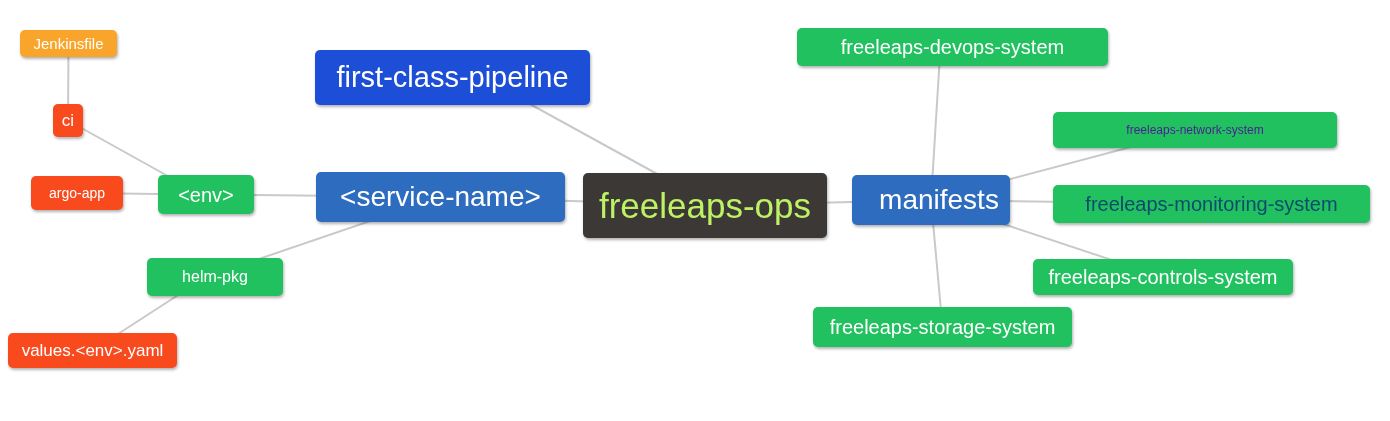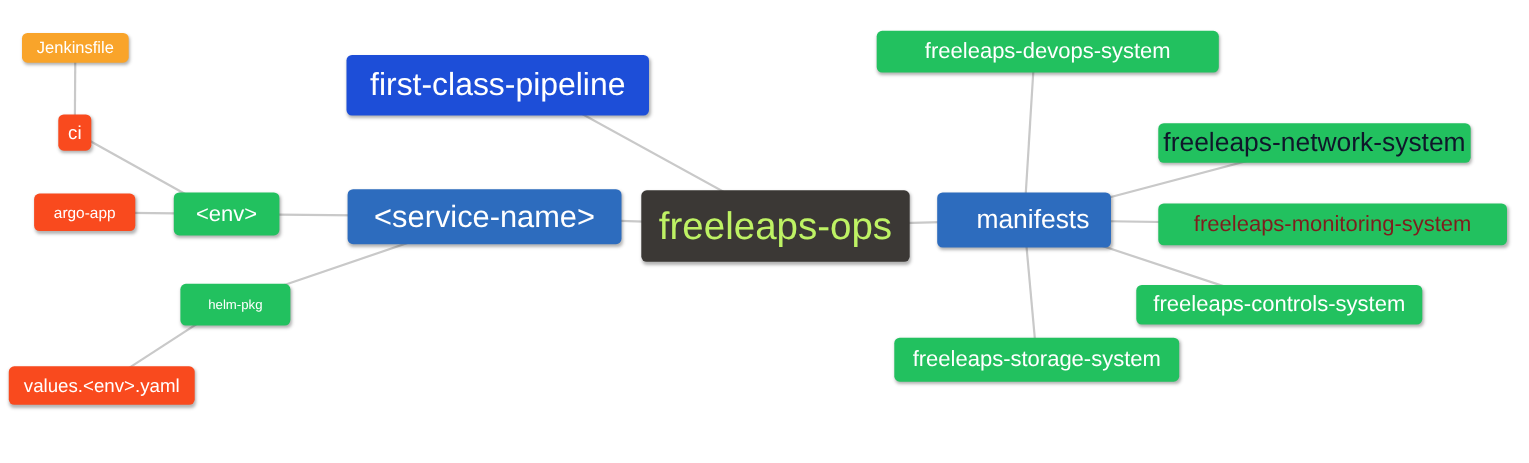--- a/index.html
+++ b/index.html
@@ -56,25 +56,25 @@
       <line x1="931" y1="200" x2="940.5" y2="47" stroke="#c9c9c9" stroke-width="2"></line>
       <line x1="931" y1="200" x2="1195" y2="130" stroke="#c9c9c9" stroke-width="2"></line>
       <line x1="931" y1="200" x2="1211.5" y2="204" stroke="#c9c9c9" stroke-width="2"></line>
       <line x1="931" y1="200" x2="1163" y2="277" stroke="#c9c9c9" stroke-width="2"></line>
       <line x1="931" y1="200" x2="942.5" y2="327" stroke="#c9c9c9" stroke-width="2"></line>
     </svg>
 
 <div class="node" style="left: 583px; top: 173px; width: 244px; height: 65px; font-size: 35px; background: rgb(59, 56, 53); color: #bef264;">freeleaps-ops</div>
     <div class="node" style="left: 315px; top: 34px; width: 275px; height: 55px; font-size: 29px; background: #1d4ed8; color: rgb(255, 255, 255); margin-top: 16px;">first-class-pipeline</div>
     <div class="node" style="left: 316px; top: 172px; width: 249px; height: 50px; font-size: 28px; background: rgb(45, 108, 190); color: rgb(255, 255, 255);">&lt;service-name&gt;</div>
-    <div class="node" style="left: 852px; top: 175px; width: 158px; height: 50px; font-size: 24px; background: rgb(45, 108, 190); color: rgb(255, 255, 255); padding-left: 16px;">manifests</div>
+    <div class="node" style="left: 852px; top: 175px; width: 158px; height: 50px; font-size: 28px; background: rgb(45, 108, 190); color: rgb(255, 255, 255); padding-left: 16px;">manifests</div>
     <div class="node" style="left: 158px; top: 175px; width: 96px; height: 39px; font-size: 20px; background: rgb(34, 193, 95); color: rgb(255, 255, 255);">&lt;env&gt;</div>
-    <div class="node" style="left: 147px; top: 258px; width: 100px; height: 38px; font-size: 12px; background: rgb(34, 193, 95); color: rgb(255, 255, 255); margin-left: 17px;">helm-pkg</div>
+    <div class="node" style="left: 147px; top: 258px; width: 136px; height: 38px; font-size: 16px; background: rgb(34, 193, 95); color: rgb(255, 255, 255);">helm-pkg</div>
     <div class="node" style="left: 53px; top: 104px; width: 30px; height: 33px; font-size: 17px; background: rgb(249, 74, 30); color: rgb(255, 255, 255); text-align: right;">ci</div>
     <div class="node" style="left: 31px; top: 176px; width: 92px; height: 34px; font-size: 14px; background: rgb(249, 74, 30); color: rgb(255, 255, 255);">argo-app</div>
     <div class="node" style="left: 8px; top: 333px; width: 169px; height: 35px; font-size: 17px; background: rgb(249, 74, 30); color: rgb(255, 255, 255);">values.&lt;env&gt;.yaml</div>
     <div class="node" style="left: 20px; top: 30px; width: 97px; height: 27px; font-size: 15px; background: rgb(249, 164, 42); color: rgb(255, 255, 255);">Jenkinsfile</div>
     <div class="node" style="left: 797px; top: 28px; width: 311px; height: 38px; font-size: 20px; background: rgb(34, 193, 95); color: rgb(255, 255, 255);">freeleaps-devops-system</div>
-    <div class="node" style="left: 1053px; top: 112px; width: 284px; height: 36px; font-size: 24px; background: rgb(34, 193, 95); color: #0f172a;">freeleaps-network-system</div>
-    <div class="node" style="left: 1053px; top: 185px; width: 317px; height: 38px; font-size: 20px; background: rgb(34, 193, 95); color: #7f1d1d;">freeleaps-monitoring-system</div>
+    <div class="node" style="left: 1053px; top: 112px; width: 284px; height: 36px; font-size: 12px; background: rgb(34, 193, 95); color: #4c1d95;">freeleaps-network-system</div>
+    <div class="node" style="left: 1053px; top: 185px; width: 317px; height: 38px; font-size: 20px; background: rgb(34, 193, 95); color: #0c4a6e;">freeleaps-monitoring-system</div>
     <div class="node" style="left: 1033px; top: 259px; width: 260px; height: 36px; font-size: 20px; background: rgb(34, 193, 95); color: rgb(255, 255, 255);">freeleaps-controls-system</div>
     <div class="node" style="left: 813px; top: 307px; width: 259px; height: 40px; font-size: 20px; background: rgb(34, 193, 95); color: rgb(255, 255, 255);">freeleaps-storage-system</div>
   </div>
 
 </body></html>

